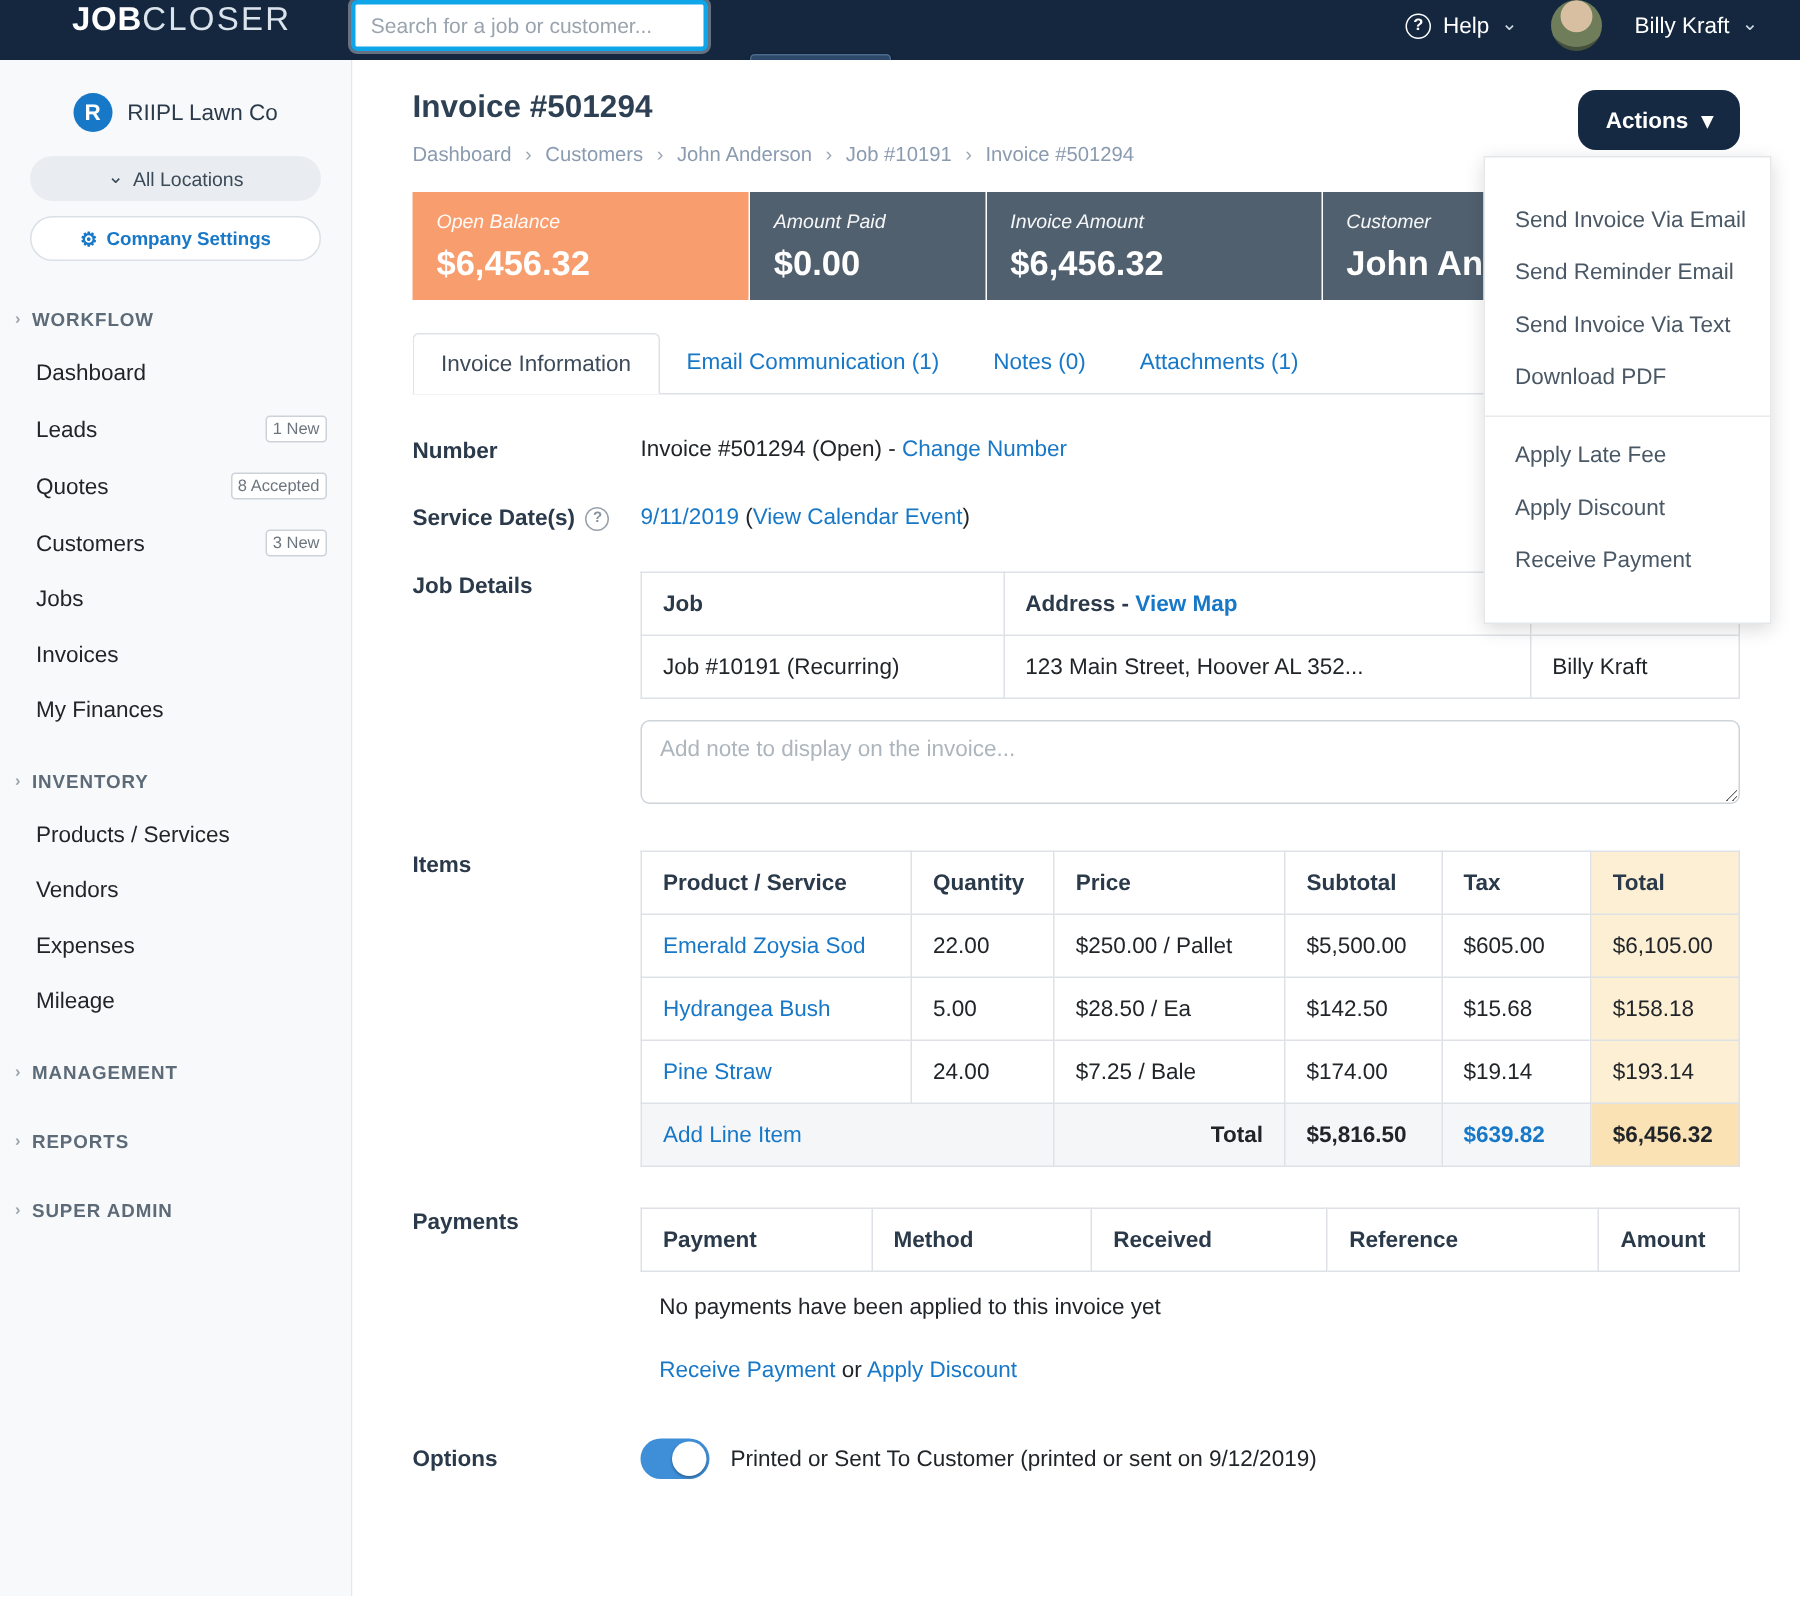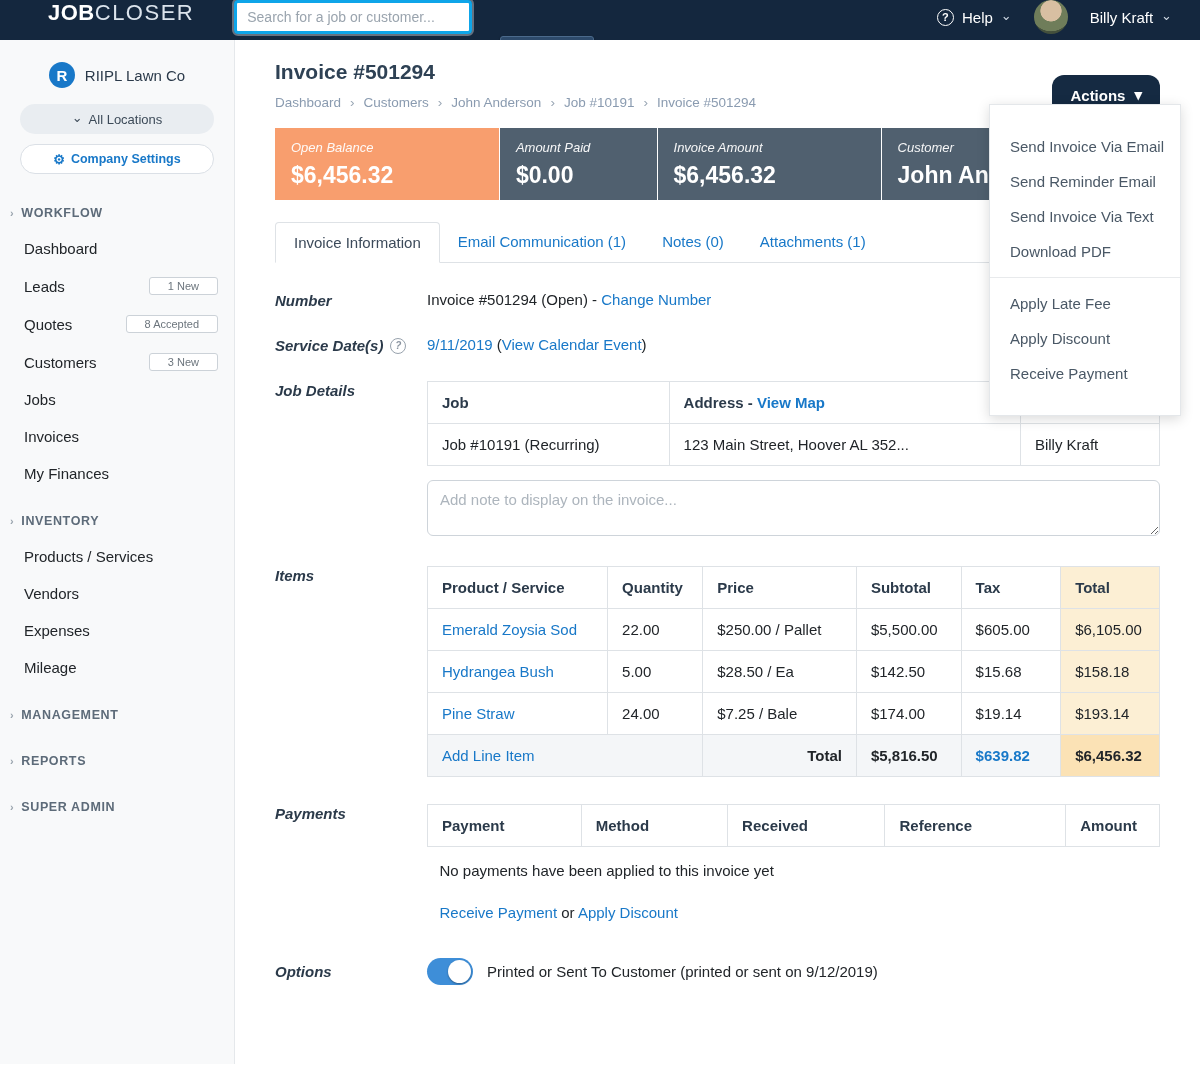--- a/index.html
+++ b/index.html
@@ -37,29 +37,29 @@
   .pill { display:flex; align-items:center; justify-content:center; gap:6px; margin:0 20px 10px; height:30px;
           border-radius:16px; font-size:13px; cursor:pointer; }
   .pill-locations { background:#e9edf1; color:#3c4a58; }
   .pill-settings { background:#fff; border:1px solid #dbe0e6; color:#1878c8; font-weight:700; font-size:12.5px; }
   .gear { font-size:13px; }
   .nav-section-header { display:flex; align-items:center; gap:7px; padding:22px 16px 10px 10px; color:#5d6b79;
                         font-size:12.5px; font-weight:700; letter-spacing:.05em; }
   .section-icon { color:#9aa4ae; font-size:11px; }
   .nav-item { display:flex; align-items:center; padding:10px 16px 10px 24px; font-size:15px; color:#212529; cursor:pointer; }
   .nav-badge { margin-left:auto; font-size:11px; color:#6c757d; border:1px solid #ccd2d8; background:#fff;
-               border-radius:3px; padding:2px 18px; }
+               border-radius:3px; padding:2px 4px; }
 
   
   .page-title { font-size:21px; font-weight:700; color:#2e4154; }
   .breadcrumb { margin-top:11px; font-size:13.5px; color:#8a9bb0; display:flex; gap:9px; align-items:center; }
   .crumb { cursor:pointer; }
   .crumb-sep { color:#9aa7b5; }
   .actions-btn { position:absolute; top:20px; right:40px; background:#152a42; color:#fff; font-size:15px; font-weight:700;
-                 border:none; border-radius:12px; padding:11px 18px; display:flex; gap:9px; align-items:center; cursor:pointer;margin-top:15px; }
+                 border:none; border-radius:12px; padding:11px 18px; display:flex; gap:9px; align-items:center; cursor:pointer; }
   .dropdown { position:absolute; top:64px; right:19px; width:192px; background:#fff; border:1px solid #e4e7ea;
               box-shadow:0 3px 12px rgba(0,0,0,.15); padding:24px 0; z-index:20; }
   .dropdown-item { padding:9px 20px; font-size:15px; color:#4a5866; cursor:pointer; white-space:nowrap; }
   .dropdown-divider { border-top:1px solid #e8eaec; margin:8px 0; }
 
   
   .stats { display:flex; margin-top:18px; gap:1px; }
   .stat { height:72px; padding:12px 16px; color:#fff; overflow:hidden; }
   .stat-label { font-size:13px; font-style:italic; opacity:.95; }
   .stat-value { font-size:23px; font-weight:700; margin-top:7px; white-space:nowrap; }
@@ -71,21 +71,21 @@
   
   .tabs { display:flex; margin-top:22px; border-bottom:1px solid #dee2e6; }
   .tab { padding:11px 18px; font-size:15px; color:#1878c8; cursor:pointer; }
   .tab.active { color:#3c4a5a; background:#fff; border:1px solid #dee2e6; border-bottom:1px solid #fff;
                 border-radius:4px 4px 0 0; margin-bottom:-1px; }
 
   
   .form { margin-top:28px; }
   .frow { display:flex; margin-bottom:27px; }
   .flabel { flex:0 0 152px; font-size:15px; font-weight:700; color:#2b3a4a; display:flex; align-items:center; gap:7px;
-            align-self:flex-start; padding-top:1px;font-style:italic; }
+            align-self:flex-start; padding-top:1px; }
   .fvalue { flex:1; font-size:15px; color:#212529; }
   .qmark { width:16px; height:16px; border-radius:50%; border:1px solid #98a2ad; color:#8a94a0; font-size:10px;
            font-weight:700; display:inline-flex; align-items:center; justify-content:center; flex-shrink:0; }
   .link { color:#1878c8; text-decoration:none; cursor:pointer; }
   .bold { font-weight:700; }
   .text-right { text-align:right; }
 
   table { width:100%; border-collapse:collapse; background:#fff; }
   th, td { border:1px solid #dee2e6; padding:12px 14px; font-size:15px; text-align:left; vertical-align:middle; }
   th { font-weight:700; color:#2b3a4a; }

